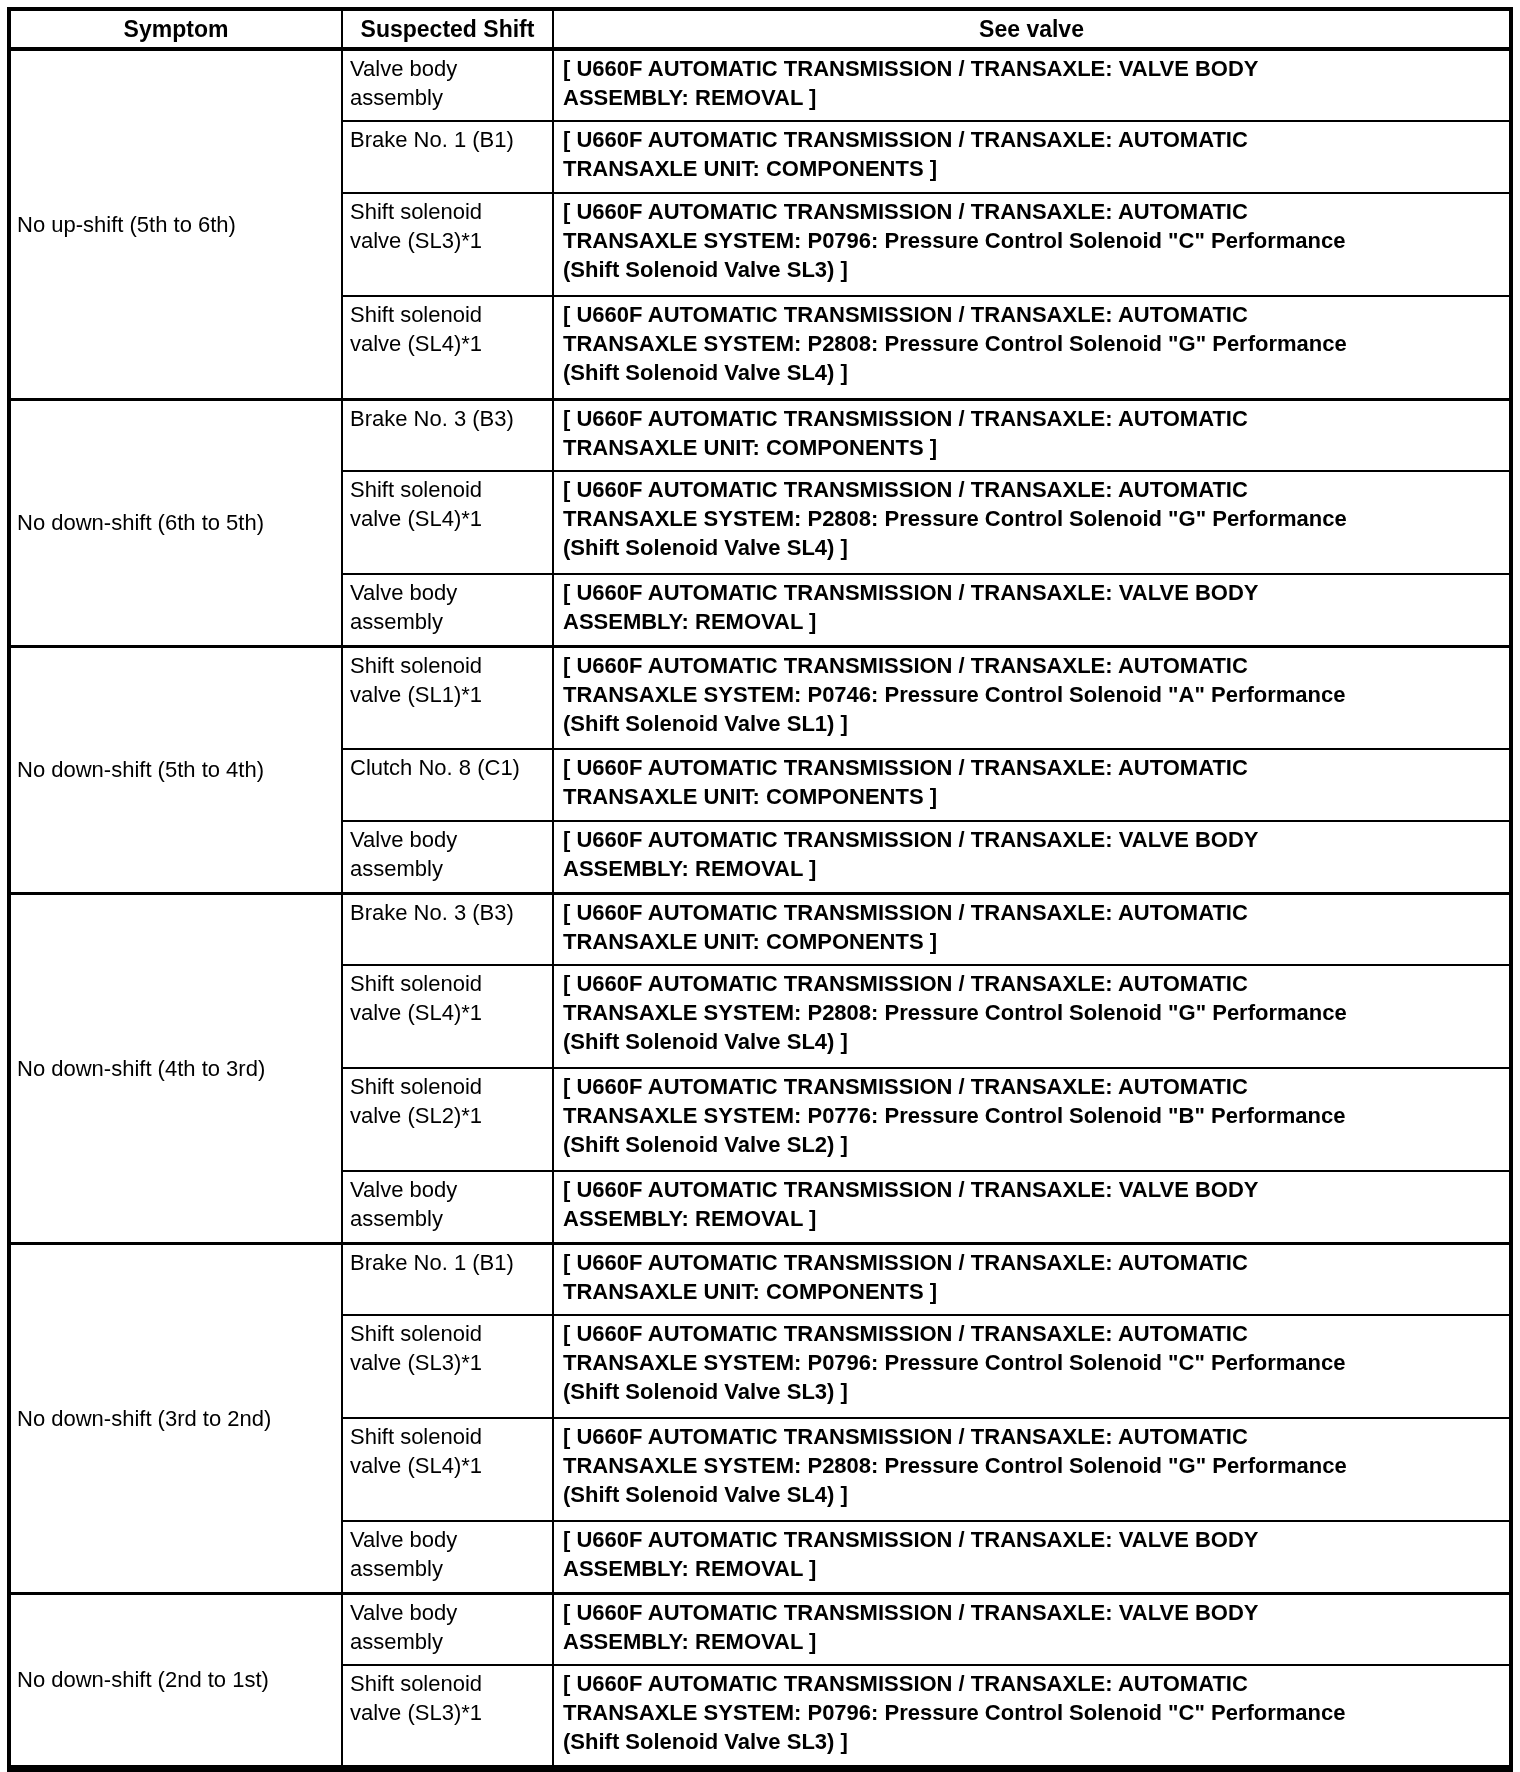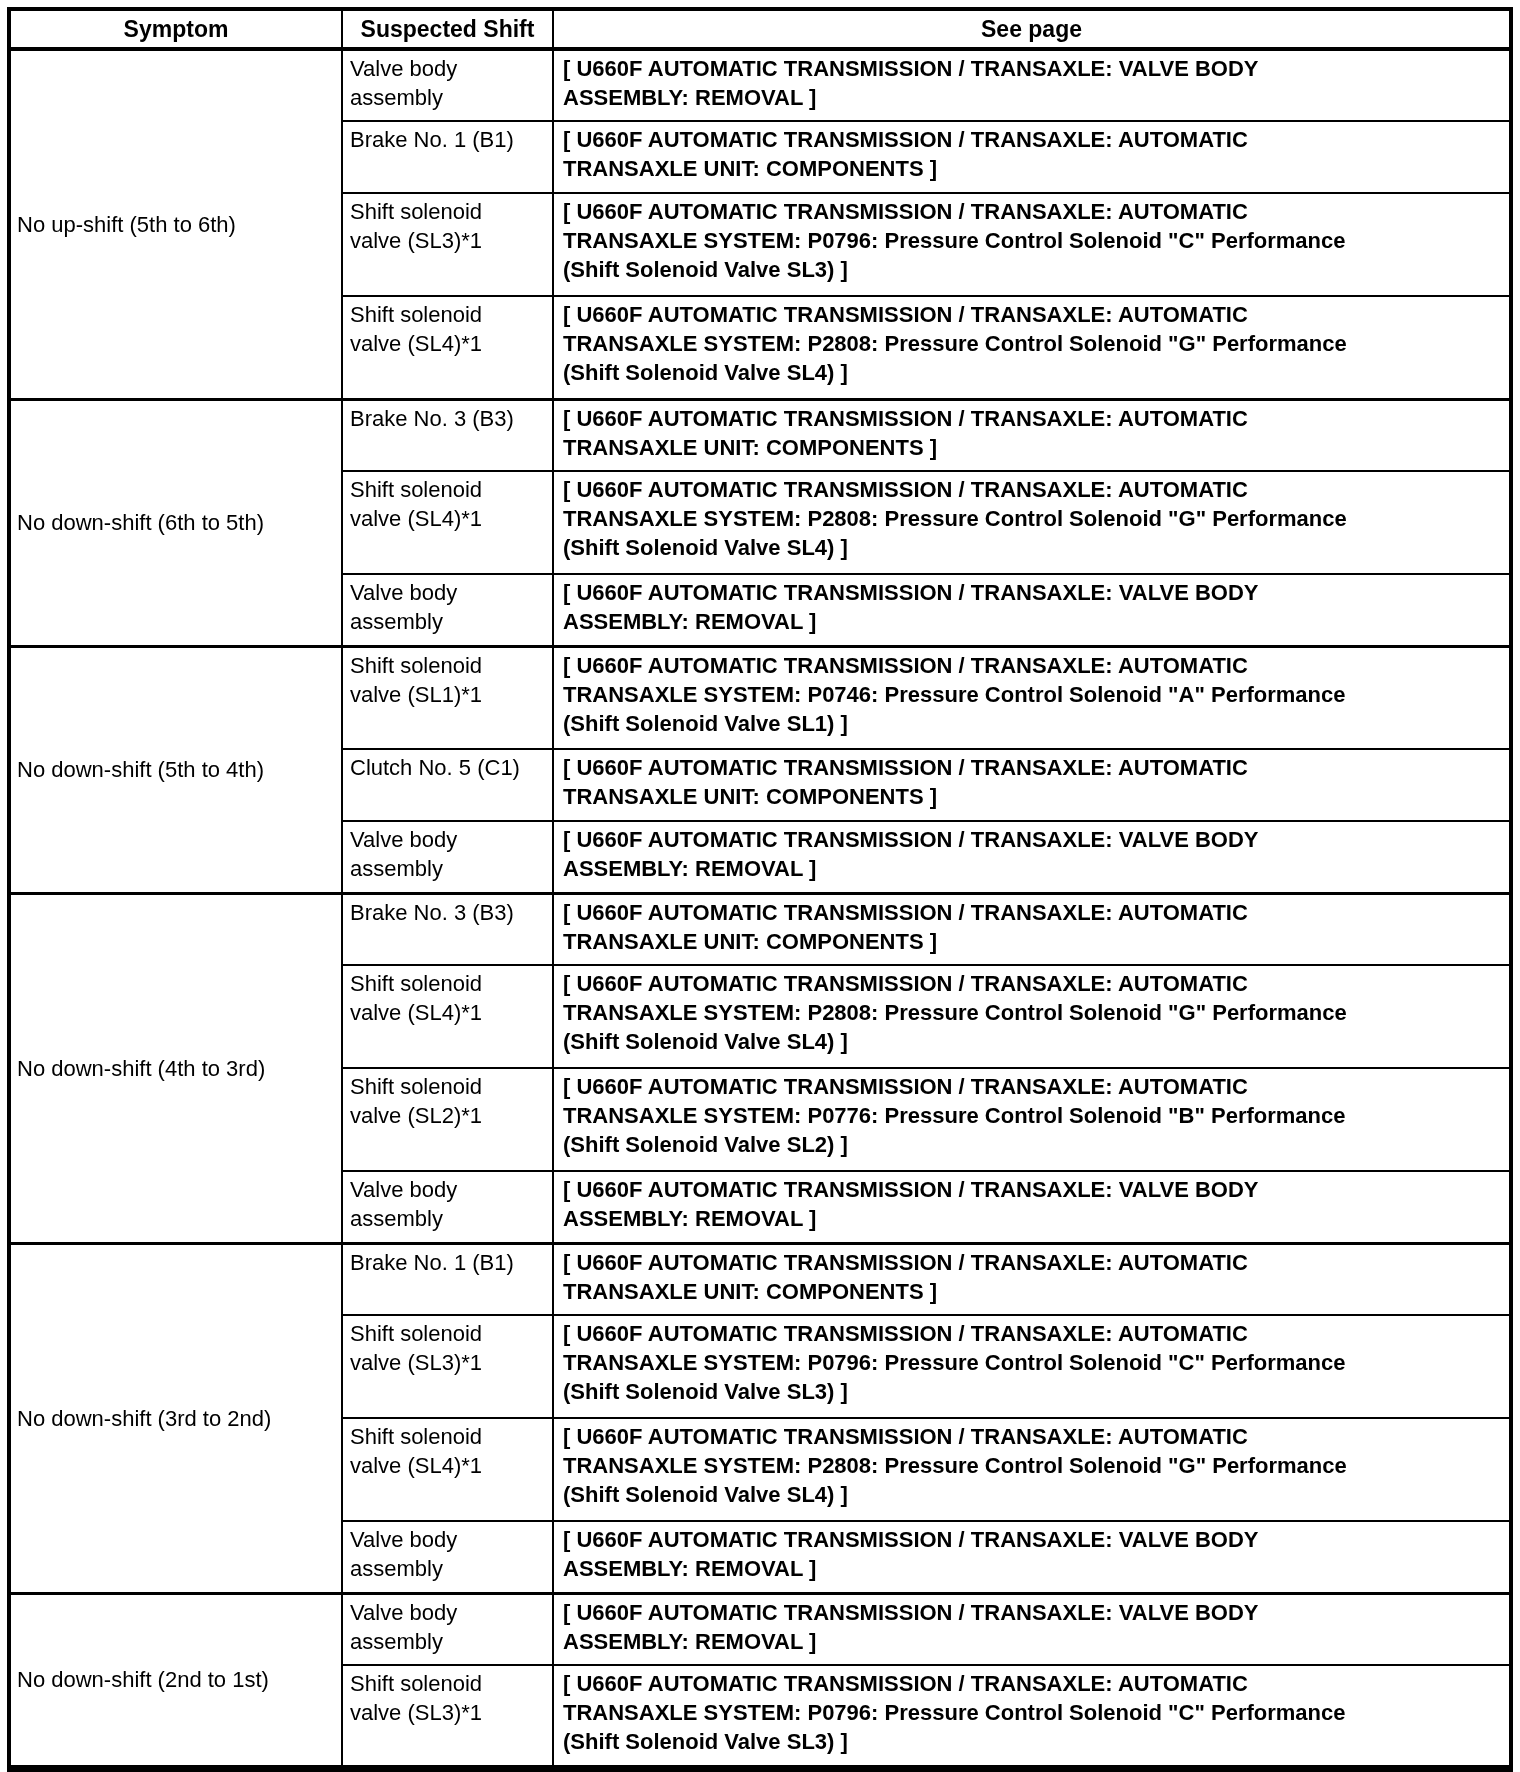--- a/index.html
+++ b/index.html
@@ -63,21 +63,21 @@
 <table class="symptom-table">
   <colgroup>
     <col class="c-symptom">
       <col class="c-area">
       <col class="c-page">
   </colgroup>
   <thead>
     <tr>
       <th>Symptom</th>
       <th>Suspected Shift</th>
-      <th>See page</th>
+      <th>See valve</th>
     </tr>
   </thead>
   <tbody>
 
     <tr class="h2 gs">
       <td class="symptom" rowspan="4">No up-shift (5th to 6th)</td>
       <td class="area">Valve body
 assembly</td>
       <td class="page">[ U660F AUTOMATIC TRANSMISSION / TRANSAXLE: VALVE BODY
 ASSEMBLY: REMOVAL ]</td>
@@ -124,21 +124,21 @@
 
     <tr class="h3 gs">
       <td class="symptom" rowspan="3">No down-shift (5th to 4th)</td>
       <td class="area">Shift solenoid
 valve (SL1)*1</td>
       <td class="page">[ U660F AUTOMATIC TRANSMISSION / TRANSAXLE: AUTOMATIC
 TRANSAXLE SYSTEM: P0746: Pressure Control Solenoid "A" Performance
 (Shift Solenoid Valve SL1) ]</td>
     </tr>
     <tr class="h2">
-      <td class="area">Clutch No. 5 (C1)</td>
+      <td class="area">Clutch No. 8 (C1)</td>
       <td class="page">[ U660F AUTOMATIC TRANSMISSION / TRANSAXLE: AUTOMATIC
 TRANSAXLE UNIT: COMPONENTS ]</td>
     </tr>
     <tr class="h2">
       <td class="area">Valve body
 assembly</td>
       <td class="page">[ U660F AUTOMATIC TRANSMISSION / TRANSAXLE: VALVE BODY
 ASSEMBLY: REMOVAL ]</td>
     </tr>
 

